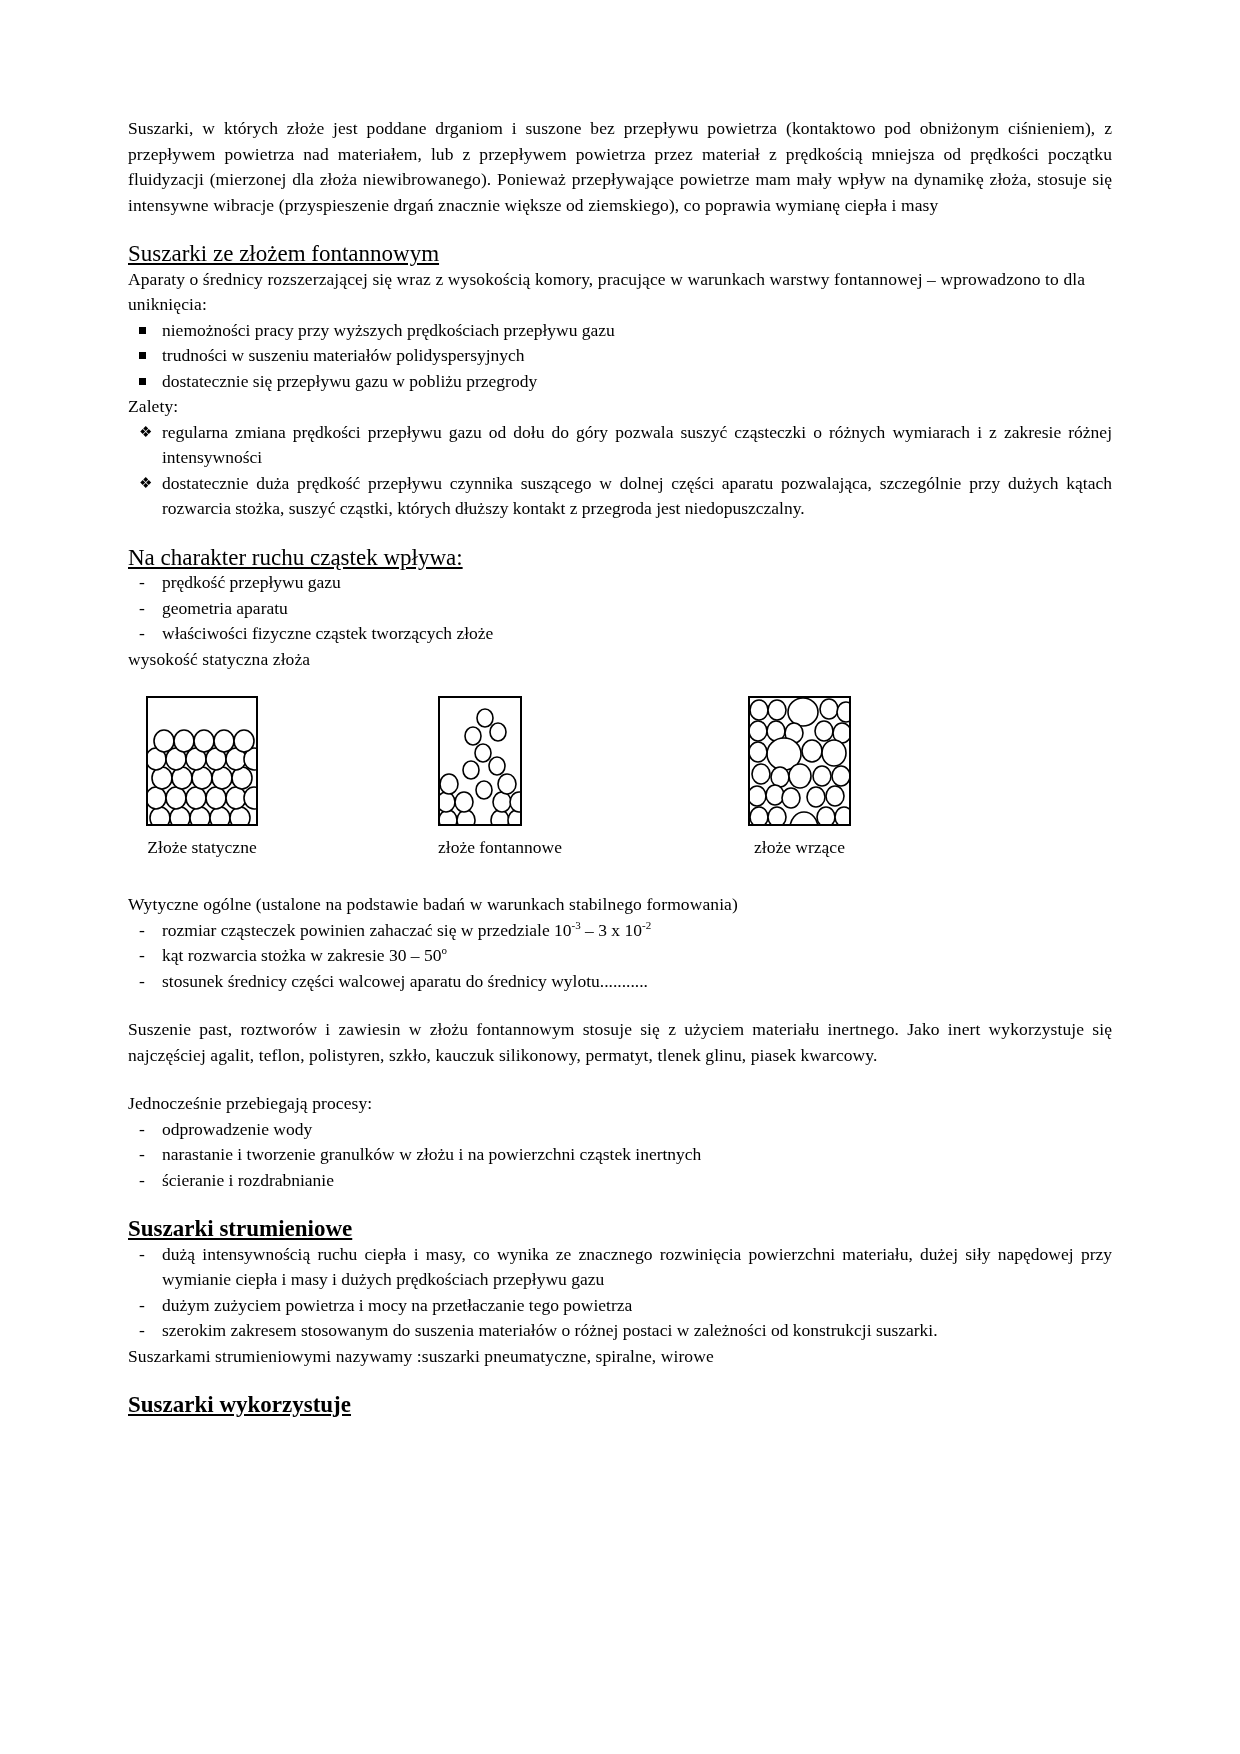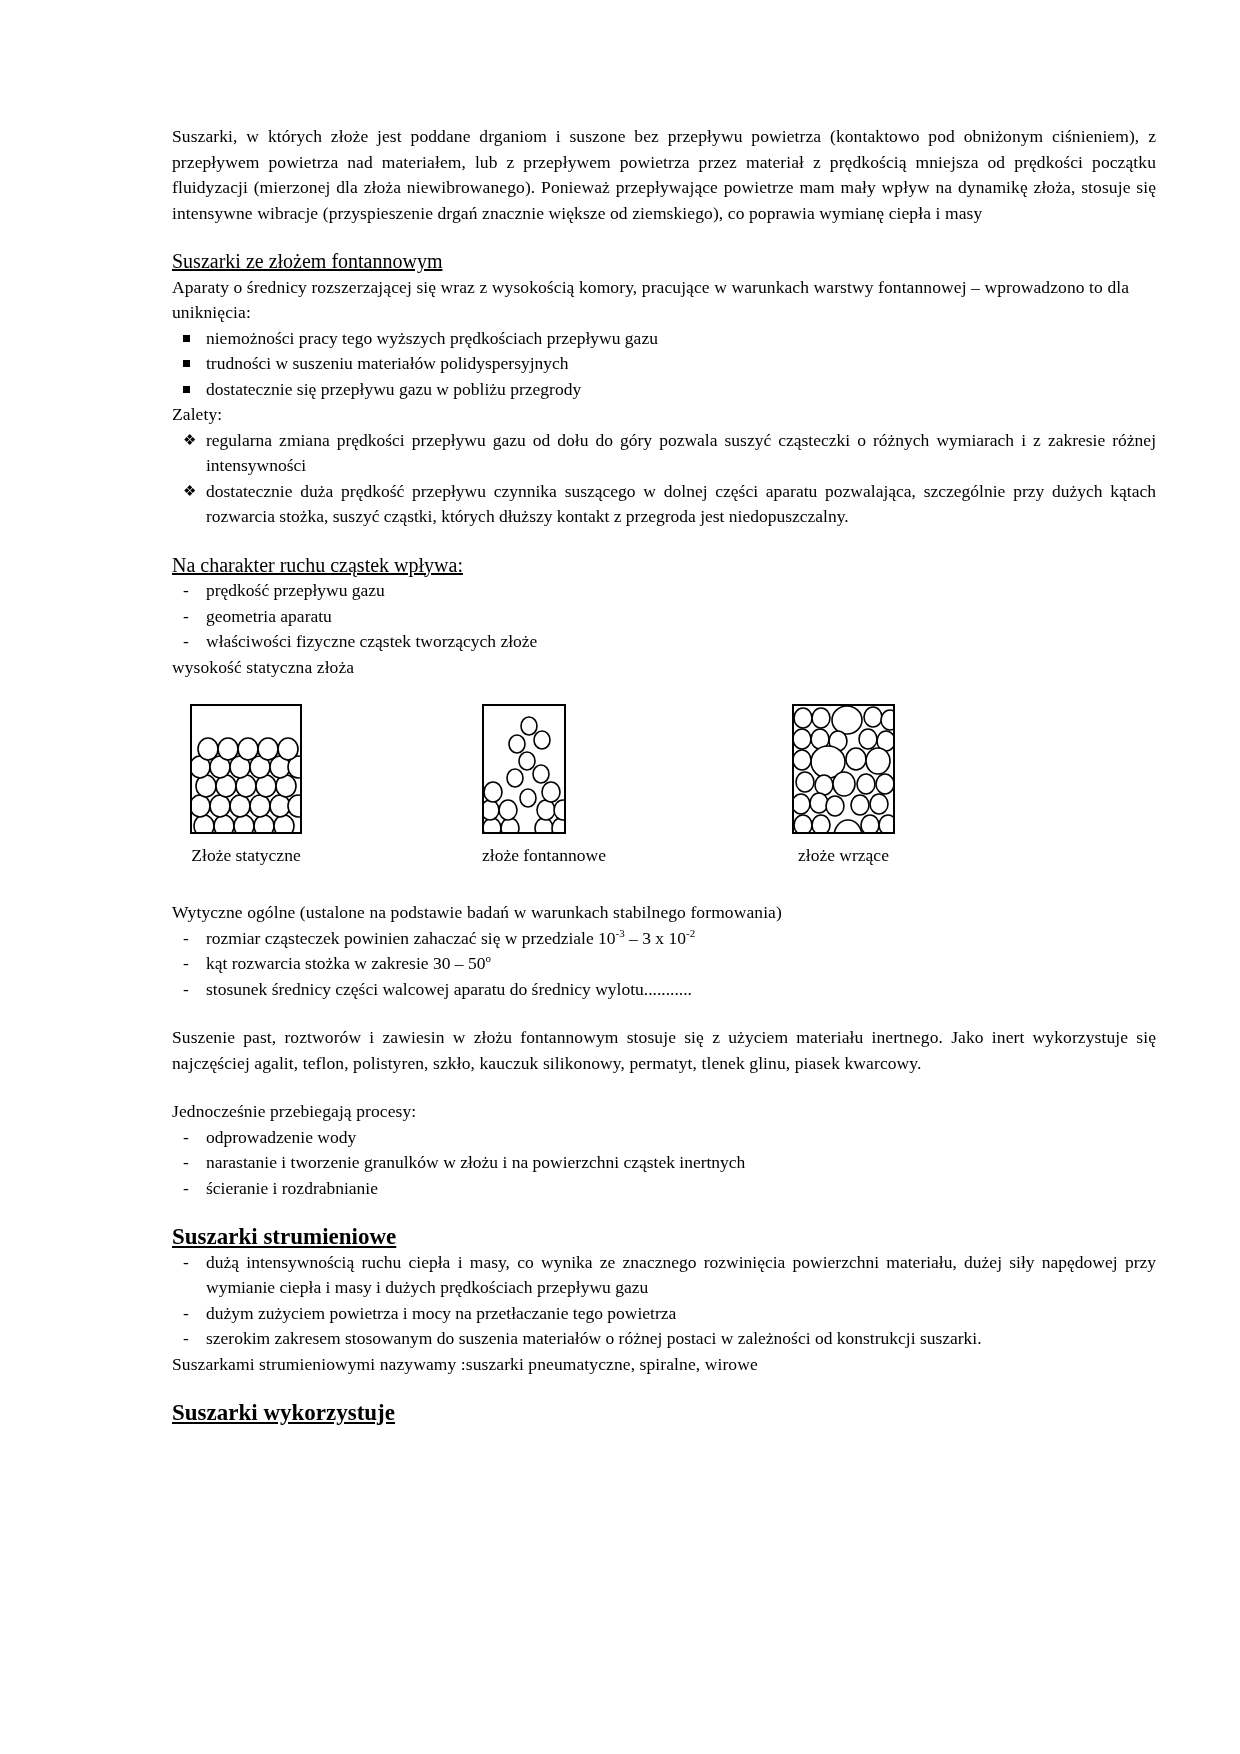--- a/index.html
+++ b/index.html
@@ -11,39 +11,38 @@
     width: 1240px;
     height: 1754px;
     font-family: "Liberation Serif", "DejaVu Serif", serif;
     color: #000000;
     position: relative;
     overflow: hidden;
   }
   .page {
     position: absolute;
     left: 128px;
-    top: 124px;
+    top: 116px;
     width: 984px;
-    margin-left: 44px;
   }
   p, div, li { box-sizing: border-box; }
 
   .para {
     font-size: 17.5px;
     line-height: 25.5px;
     text-align: justify;
     margin: 0 0 0 0;
     letter-spacing: 0.1px;
   }
   .para-just { text-align: justify; text-justify: inter-word; }
   .plain { text-align: left; }
   .gap-md { height: 23px; }
 
   .heading-u {
-    font-size: 20px;
+    font-size: 23px;
     line-height: 25.5px;
     text-decoration: underline;
     text-align: left;
   }
   .heading-ub {
     font-size: 23px;
     line-height: 25.5px;
     text-decoration: underline;
     font-weight: bold;
     text-align: left;
@@ -111,21 +110,21 @@
 
   <div class="para para-just">Suszarki, w których złoże jest poddane drganiom i suszone bez przepływu powietrza (kontaktowo pod obniżonym ciśnieniem), z przepływem powietrza nad materiałem, lub z przepływem powietrza przez materiał z prędkością mniejsza od prędkości początku fluidyzacji (mierzonej dla złoża niewibrowanego). Ponieważ przepływające powietrze mam mały wpływ na dynamikę złoża, stosuje się intensywne wibracje (przyspieszenie drgań znacznie większe od ziemskiego), co poprawia wymianę ciepła i masy</div>
 
   <div class="gap-md"></div>
 
   <div class="heading-u">Suszarki ze złożem fontannowym</div>
   <div class="para plain">Aparaty o średnicy rozszerzającej się wraz z wysokością komory, pracujące w warunkach warstwy fontannowej – wprowadzono to dla uniknięcia:</div>
 
   <div class="lrow">
     <div class="mk"><span class="sq-mark"></span></div>
-    <div class="tx">niemożności pracy tego wyższych prędkościach przepływu gazu</div>
+    <div class="tx">niemożności pracy przy wyższych prędkościach przepływu gazu</div>
   </div>
   <div class="lrow">
     <div class="mk"><span class="sq-mark"></span></div>
     <div class="tx">trudności w suszeniu materiałów polidyspersyjnych</div>
   </div>
   <div class="lrow">
     <div class="mk"><span class="sq-mark"></span></div>
     <div class="tx">dostatecznie się przepływu gazu w pobliżu przegrody</div>
   </div>
 

